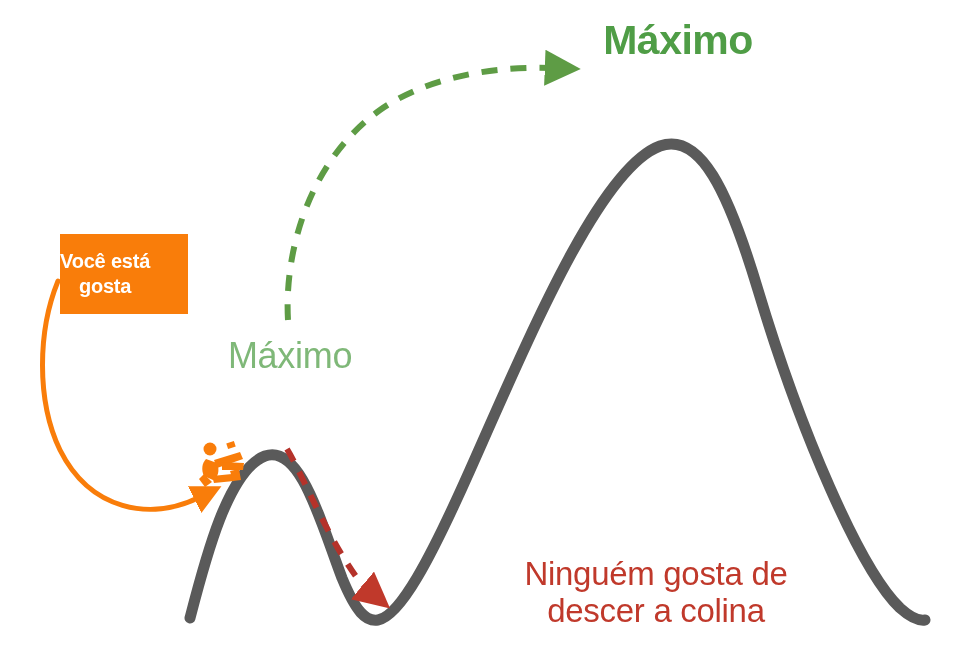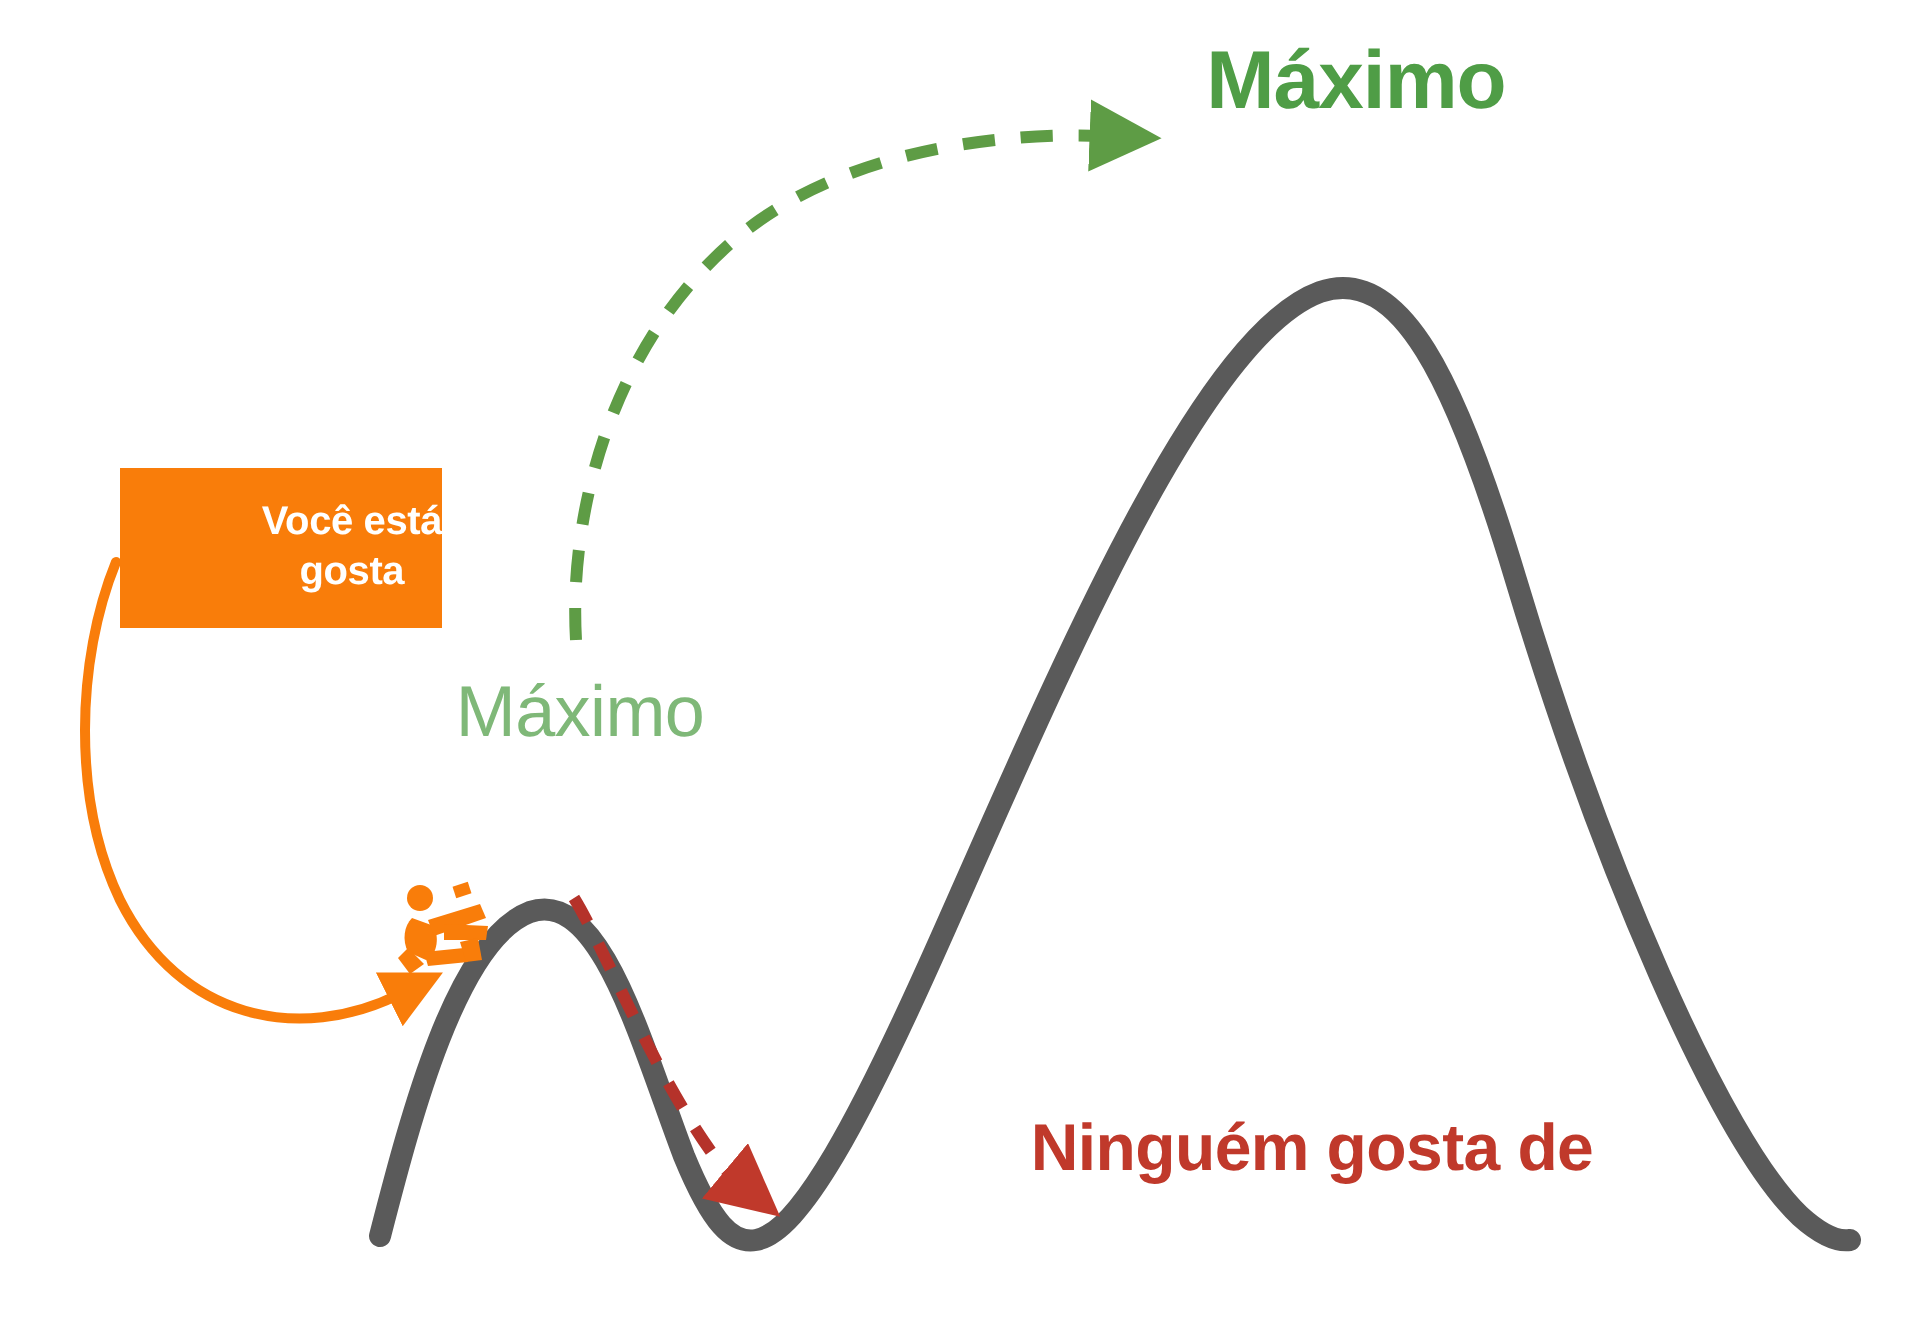--- a/index.html
+++ b/index.html
@@ -48,34 +48,34 @@
     font-weight: normal;
     color: #7fb878;
     letter-spacing: -0.3px;
   }
   #label-downhill {
     left: 466px;
     top: 556px;
     width: 380px;
     text-align: center;
     font-size: 33px;
-    font-weight: bold;
+    font-weight: normal;
     color: #c0392b;
     letter-spacing: -0.3px;
   }
   #you-are-here-box {
     position: absolute;
     left: 60px;
     top: 234px;
-    width: 161px;
+    width: 128px;
     height: 80px;
     background: #f97d0a;
     display: flex;
     align-items: center;
-    justify-content: flex-end;
+    justify-content: flex-start;
   }
   #you-are-here-text {
     font-size: 20px;
     font-weight: bold;
     color: #ffffff;
     text-align: center;
     line-height: 1.25;
     letter-spacing: -0.2px;
   }
 </style>
@@ -132,15 +132,15 @@
   </svg>
 
   <div id="you-are-here-box">
     <div id="you-are-here-text"><span>Você está</span><br><span>gosta</span></div>
   </div>
 
   <div class="label" id="label-global-max"><span>Máximo</span><br></div>
 
   <div class="label" id="label-local-max"><span>Máximo</span><br></div>
 
-  <div class="label" id="label-downhill"><span>Ninguém gosta de</span><br></div>
+  <div class="label" id="label-downhill"><span>Ninguém gosta de</span><br><span>descer a colina</span></div>
 
 </div>
 
 </body></html>

